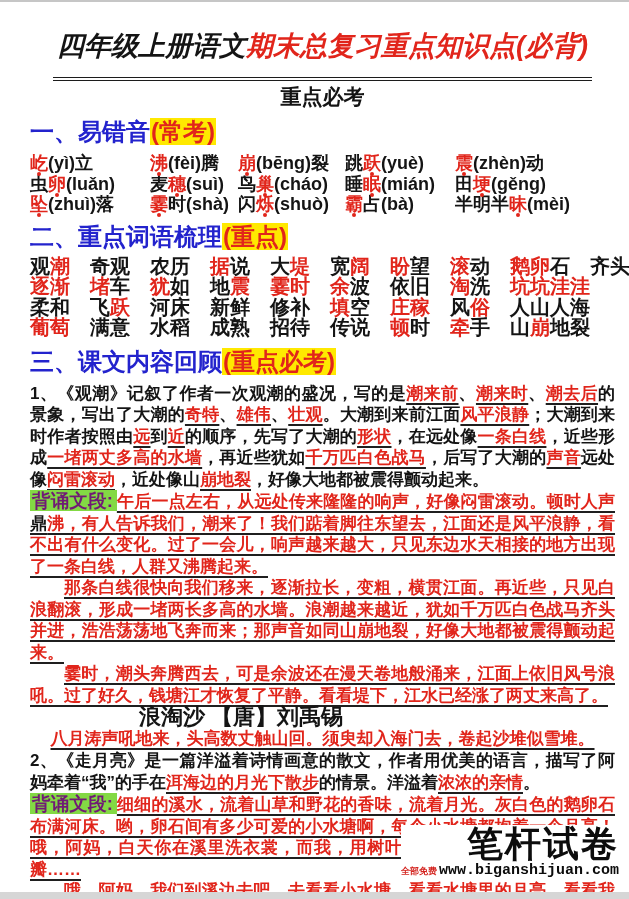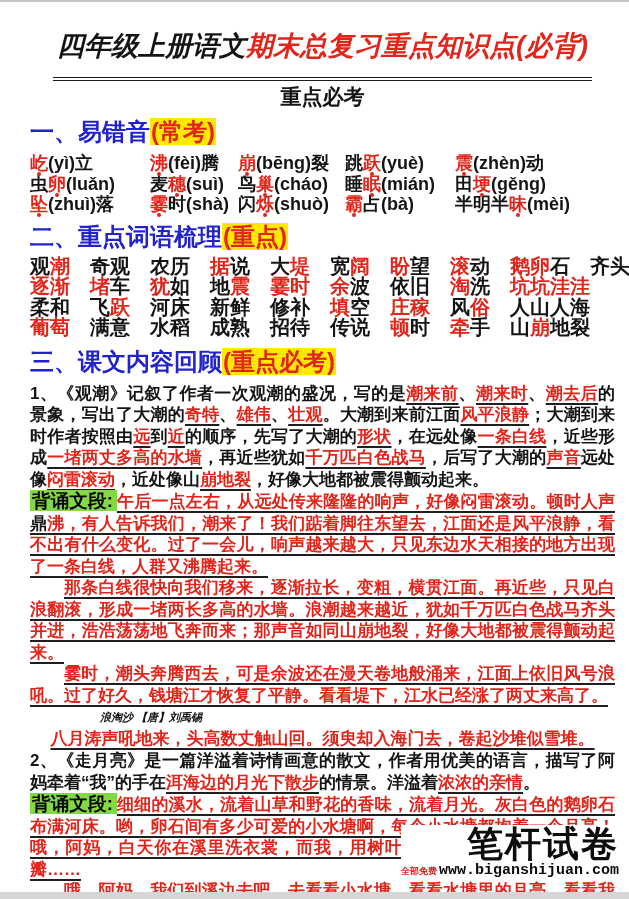--- a/index.html
+++ b/index.html
@@ -21,30 +21,30 @@
   .sec-tag{color:#e1251b;background:#ffe900;padding:0 1px;}
   
   .pin-row{display:grid;grid-template-columns:120px 88px 107px 110px auto;font-size:18px;line-height:20.5px;}
   .pin-cell{white-space:nowrap;}
   
   .word-row{display:flex;gap:20px;font-size:20px;line-height:20.5px;font-family:Liberation Mono, monospace;}
   .word-cell{white-space:nowrap;}
   
   .para{margin:0;font-size:17px;line-height:21.5px;text-align:justify;}
   .indent{text-indent:2em;}
-  .recite-label{background:#83d944;color:#000000;font-size:18.5px;padding:0 4px 0 2px;}
+  .recite-label{background:#83d944;color:#701a75;font-size:18.5px;padding:0 4px 0 2px;}
   
   .seg-b{color:#141414;}
   .seg-r{color:#e1251b;}
   .seg-rd{color:#e1251b;position:relative;}
   .seg-rd::after{content:"";position:absolute;left:50%;transform:translateX(-50%);bottom:-3px;width:4px;height:4px;border-radius:50%;background:#e1251b;}
   .seg-ru{color:#e1251b;text-decoration:underline;text-decoration-color:#1f1f1f;text-underline-offset:3.5px;text-decoration-thickness:1.5px;}
   .seg-bu{color:#141414;text-decoration:underline;text-decoration-color:#1f1f1f;text-underline-offset:3.5px;text-decoration-thickness:1.5px;}
   
-  .poem-title{font-size:11px;line-height:22px;margin-left:70px;font-style:italic;}
+  .poem-title{font-size:22px;line-height:22px;margin-left:109px;}
   .poem-line{font-size:17px;line-height:22px;text-align:center;}
   
   .footer{position:absolute;right:10px;bottom:20px;text-align:right;background:#fff;}
   .brand{font-size:36px;line-height:37px;letter-spacing:2px;color:#0c0c0c;}
   .url-row{display:flex;align-items:center;justify-content:flex-end;gap:2px;}
   .free{color:#d42520;font-size:9px;line-height:10px;}
   .url{font-family:"Liberation Mono","DejaVu Sans Mono",monospace;font-size:15px;color:#0c0c0c;}
   .bottom-bar{position:absolute;left:0;bottom:0;width:100%;height:7px;background:#d6d6d6;}
 </style>
 </head>

